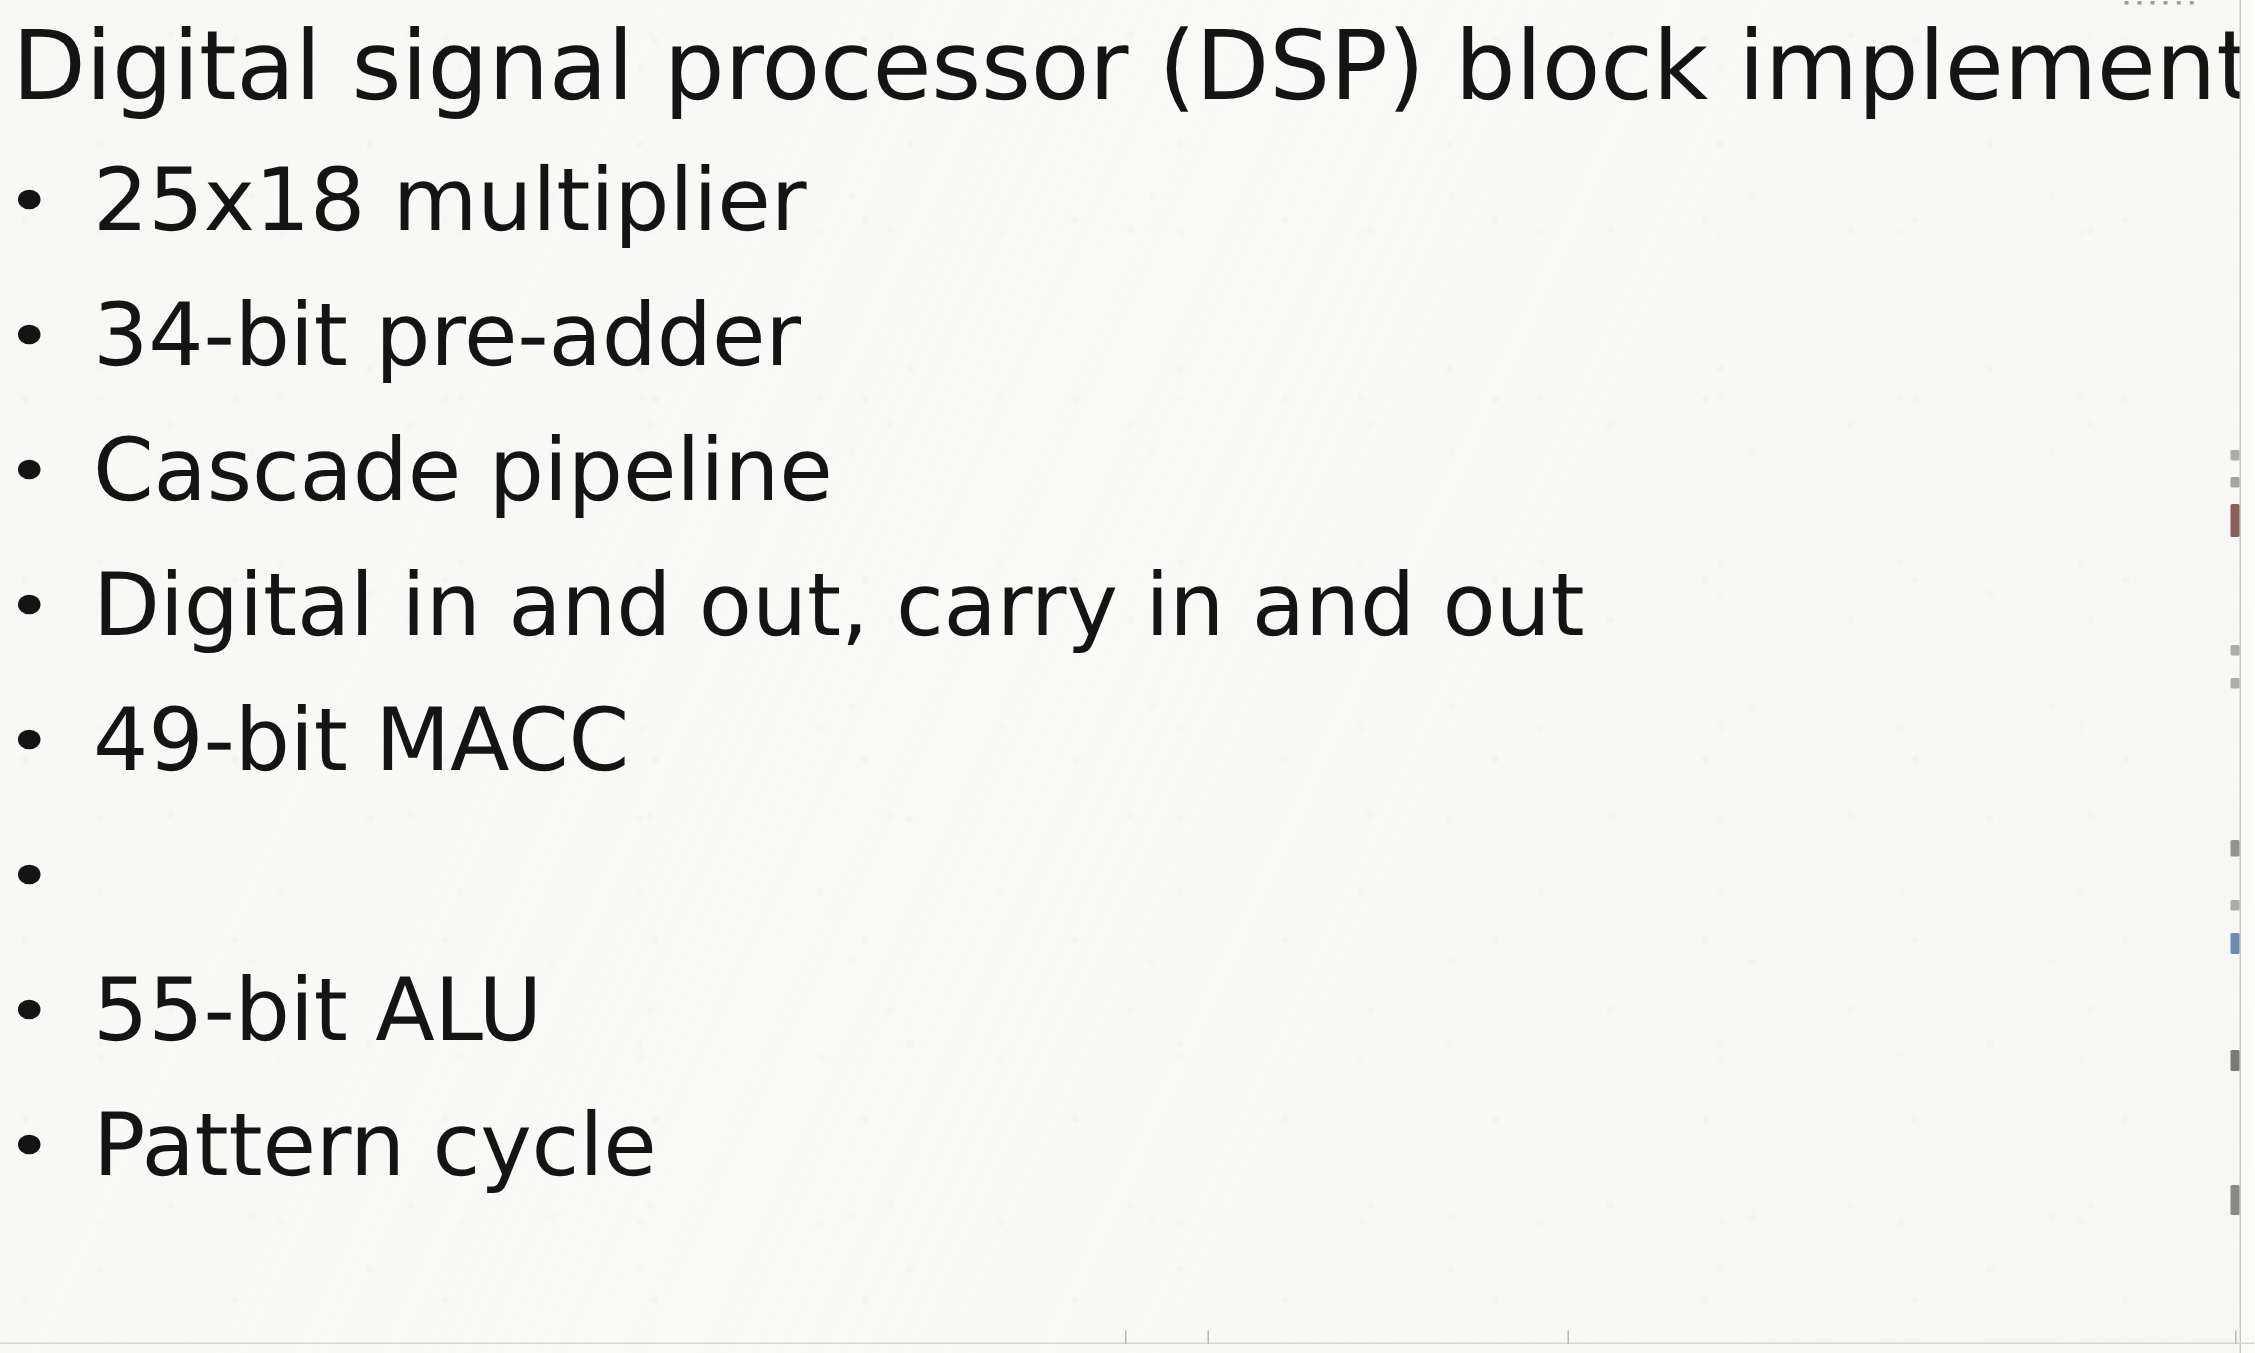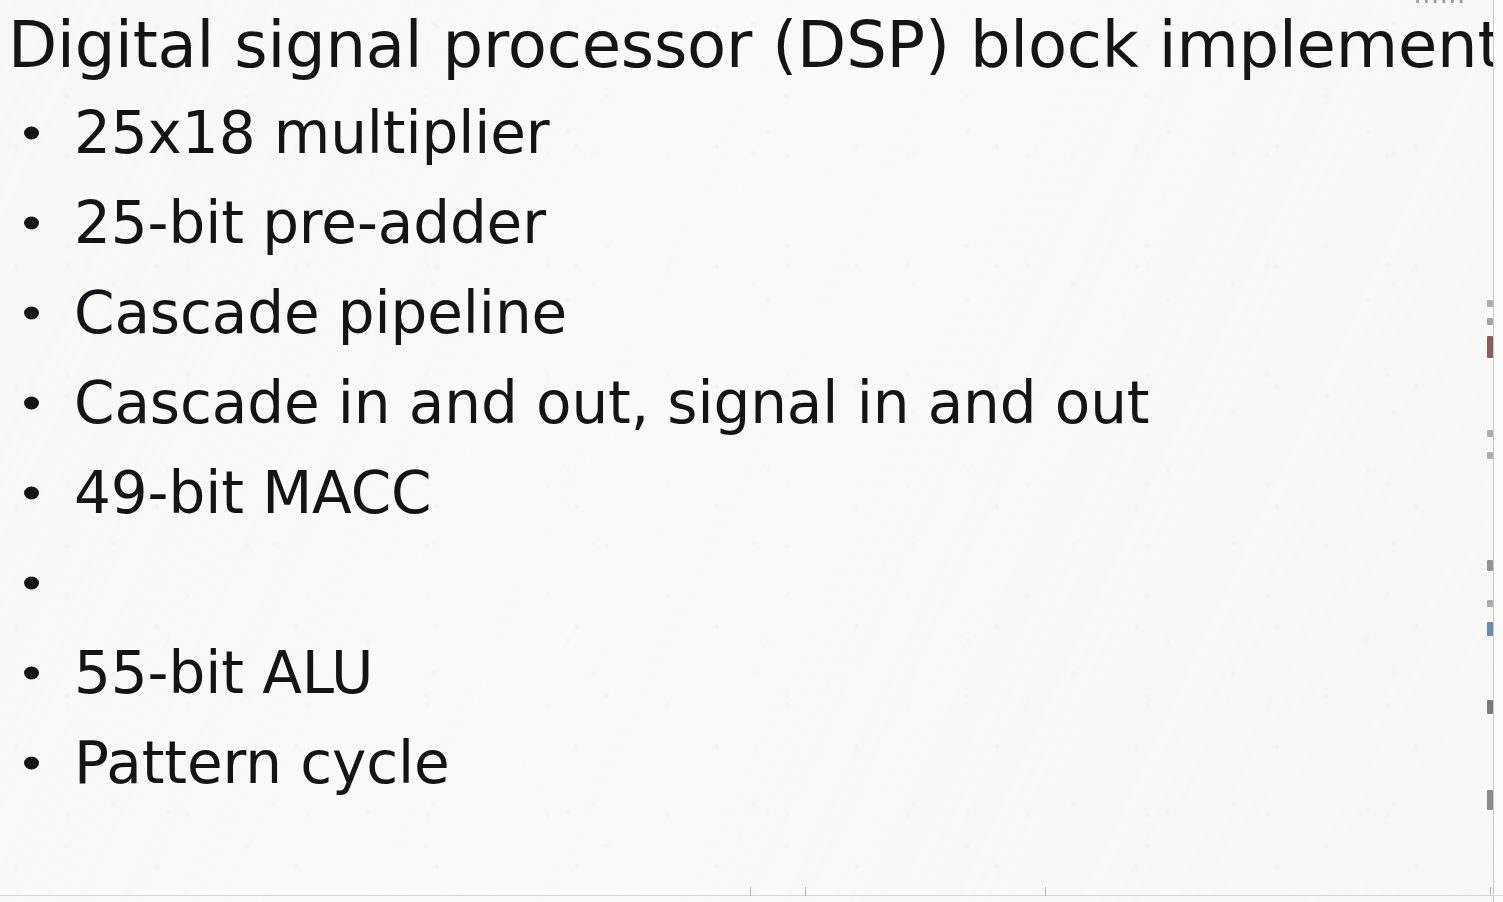--- a/index.html
+++ b/index.html
@@ -54,21 +54,21 @@
     font-size: 64px;
     line-height: 78px;
     letter-spacing: -0.2px;
     color: #141414;
     white-space: nowrap;
     font-weight: 400;
   }
 
   .bullet-list {
     position: absolute;
-    left: 12px;
+    left: 0;
     top: 88px;
     margin: 0;
     padding: 0;
     list-style: none;
     text-align: center;
   }
 
   .bullet-item {
     position: relative;
     height: 90px;
@@ -169,31 +169,31 @@
 
     <ul class="bullet-list">
 
       <li class="bullet-item">
         <span class="bullet-dot"></span>
         <span class="bullet-text">25x18 multiplier</span>
       </li>
 
       <li class="bullet-item">
         <span class="bullet-dot"></span>
-        <span class="bullet-text">25-bit pre-adder</span>
+        <span class="bullet-text">34-bit pre-adder</span>
       </li>
 
       <li class="bullet-item">
         <span class="bullet-dot"></span>
         <span class="bullet-text">Cascade pipeline</span>
       </li>
 
       <li class="bullet-item">
         <span class="bullet-dot"></span>
-        <span class="bullet-text">Cascade in and out, signal in and out</span>
+        <span class="bullet-text">Digital in and out, carry in and out</span>
       </li>
 
       <li class="bullet-item">
         <span class="bullet-dot"></span>
         <span class="bullet-text">49-bit MACC</span>
       </li>
 
       <li class="bullet-item">
         <span class="bullet-dot"></span>
       </li>

